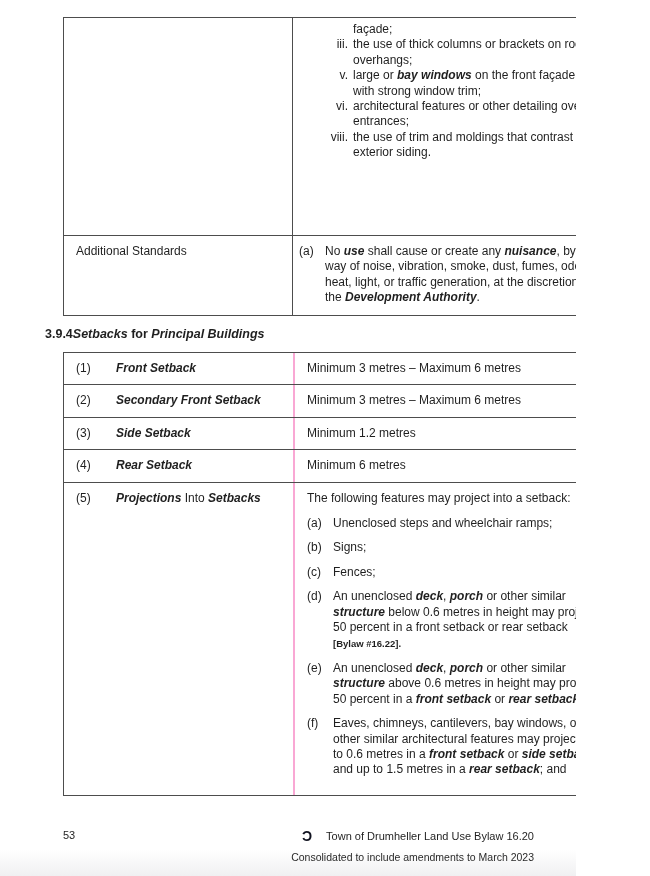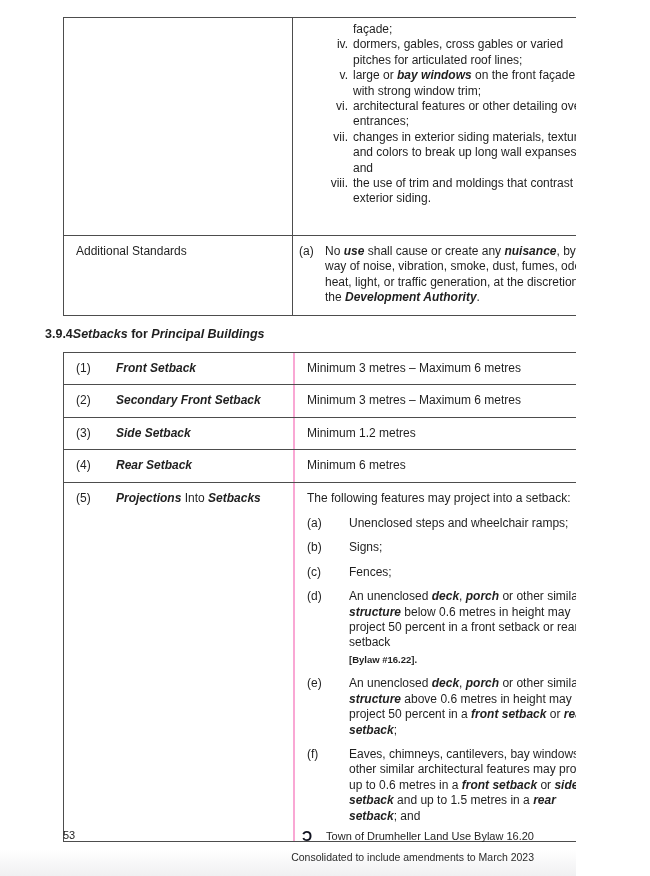--- a/index.html
+++ b/index.html
@@ -44,55 +44,51 @@
   #t2 .cl { flex:0 0 229px; display:flex; padding:8px 6px 8px 12px; }
   #t2 .cr { flex:1; border-left:2px solid #f9a8d4; padding:8px 8px 8px 12px; line-height:15.4px; }
   .srow { min-height:30px; }
   .rownum { flex:0 0 40px; }
   .rowlabel { font-weight:bold; font-style:italic; }
   .prow { min-height:312px; }
   .prow .cr { padding:12px 10px 6px 12px; }
   .pintro { margin-bottom:10px; }
   .pitem { display:flex; margin-bottom:9px; }
   .pmark { flex:0 0 26px; }
-  .ptxt { flex:1;margin-left:16px; }
+  .ptxt { flex:1; }
   .note { font-size:9.5px; font-weight:bold; margin-top:1px; }
 
   
   .pgnum { position:absolute; left:63px; top:829px; font-size:11px; z-index:2; }
   .footer-right { position:absolute; right:42px; top:828px; text-align:right; font-size:11px; z-index:2;margin-left:45px; }
   .logo { font-weight:bold; font-size:14px; color:#10121f; display:inline-block; margin-right:14px; vertical-align:-1px; }
   .fline2 { margin-top:7px; font-size:10.5px; color:#2a2a2a; }
 </style>
 </head>
 <body>
 
 <div class="page">
 
   <div class="tbl" id="t1">
     <div class="trow row-cont">
       <div class="cell cl"></div>
       <div class="cell cr">
         <div class="rlist">
           <div class="hang">façade;</div>
           <div class="rli">
-            <span class="rnum">iv.</span>
-            <span class="rtxt"><span>dormers, gables, cross gables or varied pitches for articulated roof lines;</span></span>
+            <span class="rnum">iii.</span>
+            <span class="rtxt"><span>the use of thick columns or brackets on roof overhangs;</span></span>
           </div>
           <div class="rli">
             <span class="rnum">v.</span>
             <span class="rtxt"><span>large or </span><span class="bi">bay windows</span><span> on the front façade, with strong window trim;</span></span>
           </div>
           <div class="rli">
             <span class="rnum">vi.</span>
             <span class="rtxt"><span>architectural features or other detailing over entrances;</span></span>
-          </div>
-          <div class="rli">
-            <span class="rnum">vii.</span>
-            <span class="rtxt"><span>changes in exterior siding materials, textures and colors to break up long wall expanses; and</span></span>
           </div>
           <div class="rli">
             <span class="rnum">viii.</span>
             <span class="rtxt"><span>the use of trim and moldings that contrast the exterior siding.</span></span>
           </div>
         </div>
       </div>
     </div>
     <div class="trow row-std">
       <div class="cell cl">

